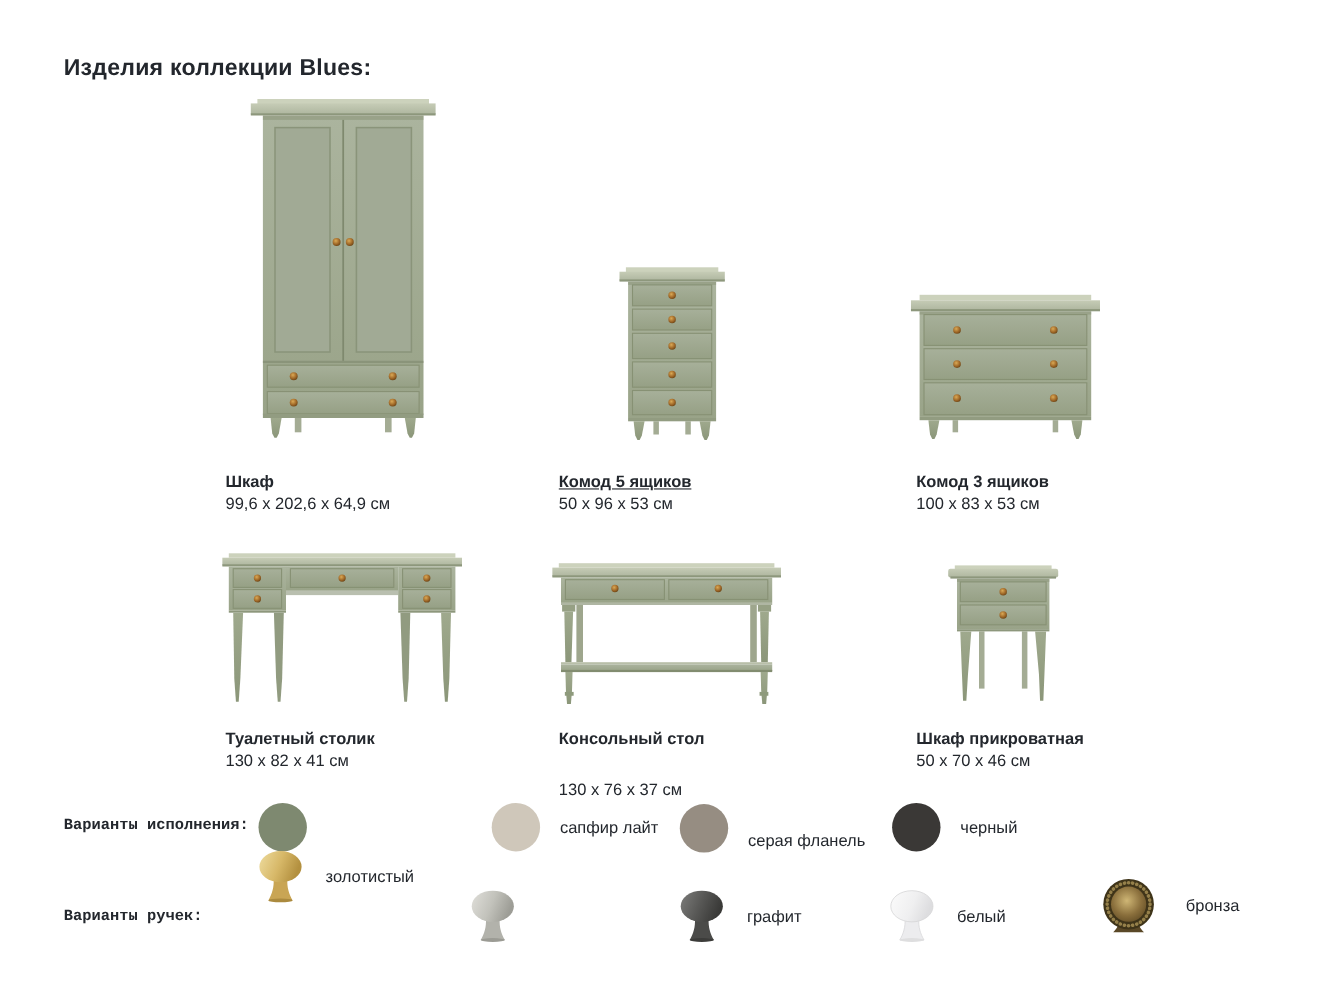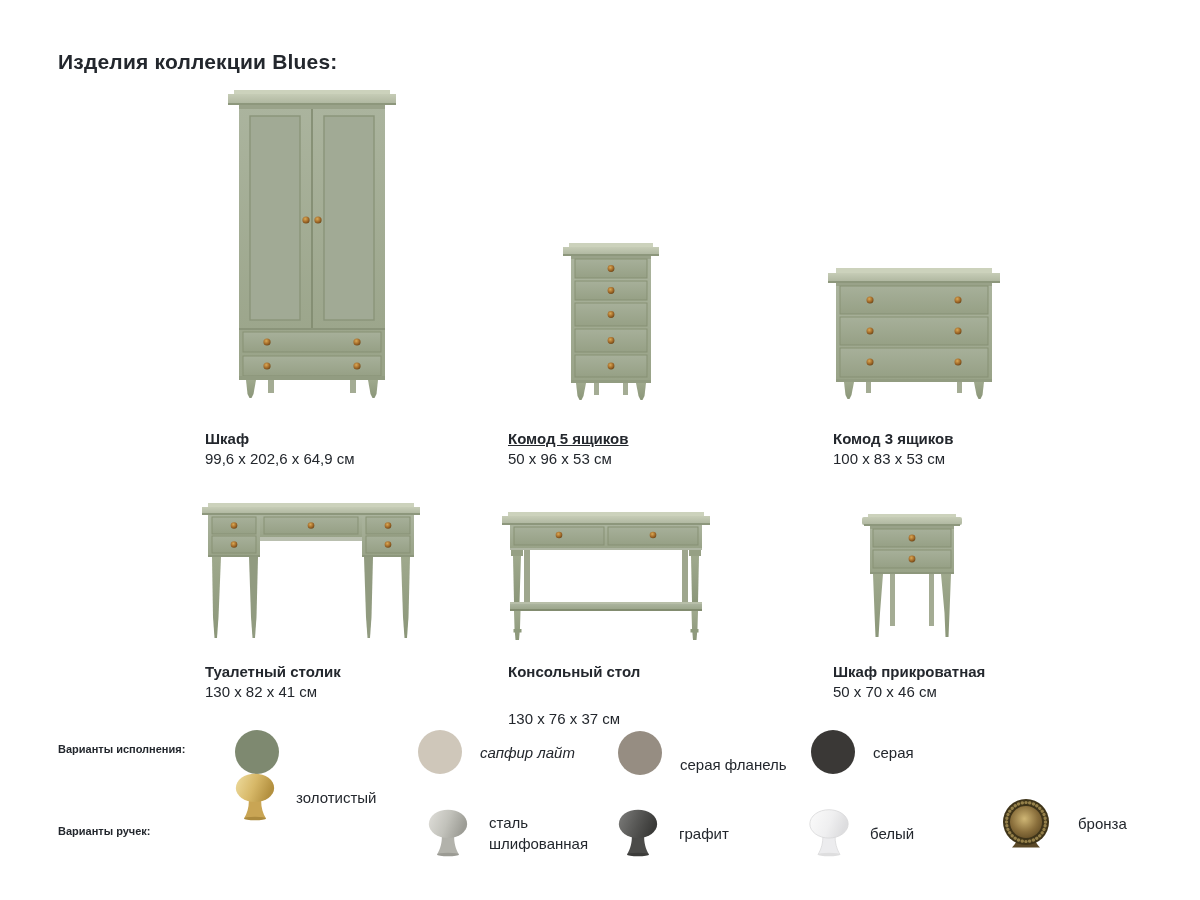--- a/index.html
+++ b/index.html
@@ -5,21 +5,21 @@
   html,body{margin:0;padding:0;}
   body{
     width:1200px;height:900px;position:relative;background:#ffffff;
     font-family:"Liberation Sans","DejaVu Sans",sans-serif;color:#23272d;
     overflow:hidden;
   }
   .abs{position:absolute;}
   .page-title{font-size:21px;font-weight:700;letter-spacing:.2px;}
   .pname{font-size:15px;font-weight:700;line-height:20px;}
   .pdims{font-size:15px;font-weight:400;line-height:20px;}
-  .sec-label{font-size:11px;font-weight:700;}
+  .sec-label{font-size:14px;font-weight:700;font-family:Liberation Mono, monospace;}
   .opt{display:flex;align-items:center;gap:18px;}
   .opt-finish{height:46px;}
   .opt-handle{height:56px;}
   .swatch{width:44px;height:44px;border-radius:50%;flex:0 0 44px;}
   .opt-name{font-size:15px;font-weight:500;line-height:21px;max-width:128px;}
   svg{display:block;}
 </style>
 </head>
 <body>
 
@@ -237,31 +237,31 @@
   <div class="abs pname" style="left:833px;top:662px;">Шкаф прикроватная</div>
   <div class="abs pdims" style="left:833px;top:682px;">50 x 70 x 46 см</div>
 </div>
 
 <div>
   <div class="abs sec-label" style="left:58px;top:743px;">Варианты исполнения:</div>
 
   <div class="abs opt opt-finish" style="left:235px;top:729px;">
     <div class="swatch" style="background: rgb(126, 137, 112);"></div>
   </div>
-  <div class="abs opt opt-finish" style="left:418px;top:729px;font-style:italic;">
+  <div class="abs opt opt-finish" style="left:447px;top:729px;">
     <div class="swatch" style="background: rgb(207, 199, 186);"></div>
     <div class="opt-name">сапфир лайт</div>
   </div>
   <div class="abs opt opt-finish" style="left:618px;top:729px;align-items:flex-end;">
     <div class="swatch" style="background: rgb(150, 141, 130);"></div>
     <div class="opt-name">серая фланель</div>
   </div>
   <div class="abs opt opt-finish" style="left:811px;top:729px;">
     <div class="swatch" style="background: rgb(58, 56, 54);"></div>
-    <div class="opt-name">серая</div>
+    <div class="opt-name">черный</div>
   </div>
 </div>
 
 <div>
   <div class="abs sec-label" style="left:58px;top:825px;">Варианты ручек:</div>
 
   <div class="abs opt opt-handle" style="left:232px;top:769px;">
     <svg width="46" height="54" viewBox="0 0 48 54">
       <path d="M17.5 29 C18 37 16 43.5 12.5 49.5 L35.5 49.5 C32 43.5 30 37 30.5 29 Z" fill="#c9a554"></path>
       <ellipse cx="24" cy="17.5" rx="20" ry="14.8" fill="url(#gGold)"></ellipse>
@@ -269,21 +269,20 @@
     </svg>
     <div class="opt-name">золотистый</div>
   </div>
 
   <div class="abs opt opt-handle" style="left:425px;top:805px;">
     <svg width="46" height="54" viewBox="0 0 48 54">
       <path d="M17.5 29 C18 37 16 43.5 12.5 49.5 L35.5 49.5 C32 43.5 30 37 30.5 29 Z" fill="#b2b2ab"></path>
       <ellipse cx="24" cy="17.5" rx="20" ry="14.8" fill="url(#gSteel)"></ellipse>
       <ellipse cx="24" cy="49.5" rx="11.5" ry="1.8" fill="#9b9b94"></ellipse>
     </svg>
-    <div class="opt-name">сталь шлифованная</div>
   </div>
 
   <div class="abs opt opt-handle" style="left:615px;top:805px;">
     <svg width="46" height="54" viewBox="0 0 48 54">
       <path d="M17.5 29 C18 37 16 43.5 12.5 49.5 L35.5 49.5 C32 43.5 30 37 30.5 29 Z" fill="#4b4b49"></path>
       <ellipse cx="24" cy="17.5" rx="20" ry="14.8" fill="url(#gGraph)"></ellipse>
       <ellipse cx="24" cy="49.5" rx="11.5" ry="1.8" fill="#3c3c3a"></ellipse>
     </svg>
     <div class="opt-name">графит</div>
   </div>

